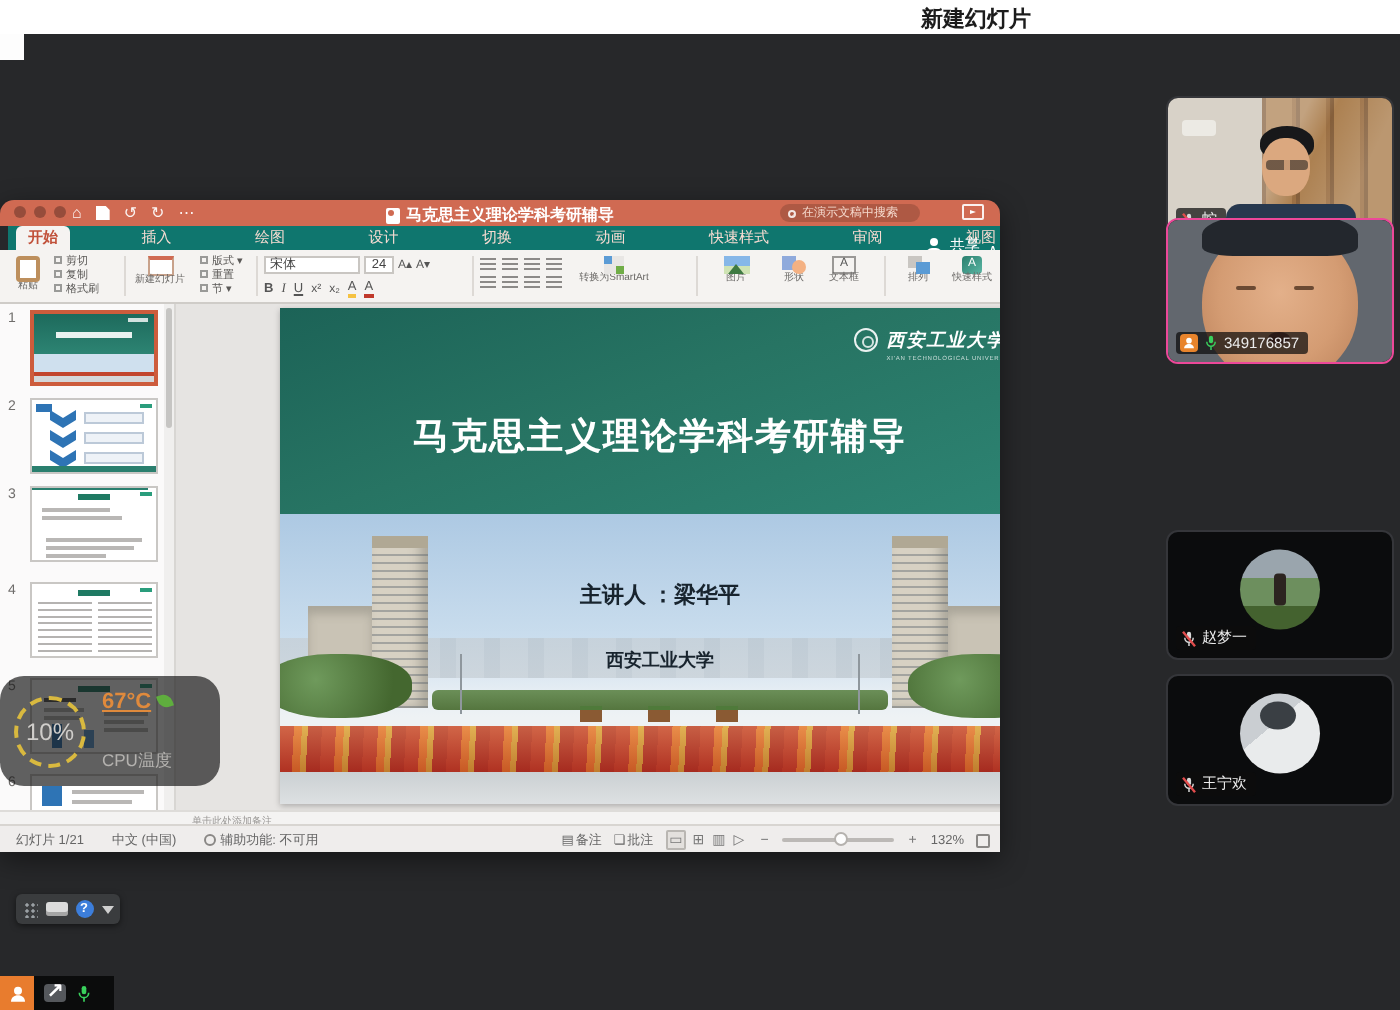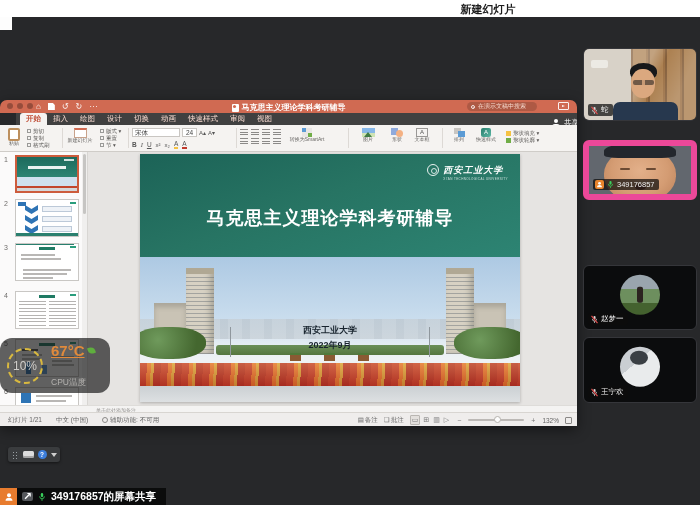--- a/index.html
+++ b/index.html
@@ -5,21 +5,21 @@
   html,body{margin:0;padding:0;background:#111;}
   *{box-sizing:border-box;-webkit-font-smoothing:antialiased;}
   .screen{position:relative;width:700px;height:505px;overflow:hidden;background:#27282a;
     font-family:"Liberation Sans","DejaVu Sans",sans-serif;}
   
   .menubar{position:absolute;left:0;top:0;width:700px;height:17px;background:#ffffff;}
   .menubar .apptitle{position:absolute;left:452px;top:2px;width:72px;text-align:center;
     font-size:11px;font-weight:bold;color:#1c1c1c;}
   .white-notch{position:absolute;left:0;top:17px;width:12px;height:13px;background:#fdfdfd;}
   
-  .ppt{position:absolute;left:0;top:100px;width:577px;height:326px;border-radius:7px 7px 0 0;
+  .ppt{position:absolute;left:0;top:100px;width:500px;height:326px;border-radius:7px 7px 0 0;
     overflow:hidden;box-shadow:0 4px 14px rgba(0,0,0,.45);}
   .titlebar{position:absolute;left:0;top:0;width:100%;height:13px;background:#d06a52;}
   .lights{position:absolute;left:7px;top:3px;display:flex;gap:4px;}
   .lights i{width:6px;height:6px;border-radius:50%;background:rgba(0,0,0,.28);}
   .tb-icons{position:absolute;left:36px;top:0;height:13px;display:flex;align-items:center;gap:7px;
     color:rgba(255,255,255,.92);font-size:8px;}
   .ic-home::before{content:"⌂";}
   .ic-save{width:7px;height:7px;background:#fff;clip-path:polygon(0 0,72% 0,100% 28%,100% 100%,0 100%);}
   .ic-undo::before{content:"↺";}
   .ic-redo::before{content:"↻";}
@@ -32,22 +32,22 @@
     background:rgba(0,0,0,.16);display:flex;align-items:center;gap:3px;padding:0 4px;}
   .mag{width:4px;height:4px;border:1px solid rgba(255,255,255,.85);border-radius:50%;position:relative;flex:0 0 auto;}
   .mag::after{content:"";position:absolute;width:3px;height:1px;background:rgba(255,255,255,.85);
     transform:rotate(45deg);right:-2px;bottom:-1px;}
   .searchbox span{font-size:6px;color:#f5d9cd;white-space:nowrap;overflow:hidden;}
   .ic-present{position:absolute;right:8px;top:2px;width:11px;height:8px;border:1px solid rgba(255,255,255,.9);
     border-radius:1px;}
   .ic-present::after{content:"";position:absolute;left:3px;top:1.5px;border-left:3px solid #fff;
     border-top:1.5px solid transparent;border-bottom:1.5px solid transparent;}
   
-  .tabbar{position:absolute;left:16px;top:13px;width:100%;height:12px;background:#404040;display:flex;
-    align-items:flex-end;padding-left:4px;}
+  .tabbar{position:absolute;left:4px;top:13px;width:100%;height:12px;background:#0f766e;display:flex;
+    align-items:flex-end;padding-left:4px;justify-content:space-between;}
   .tab{font-size:7.5px;color:#f8dcd2;padding:1px 6px 1px 6px;white-space:nowrap;border-radius:3px 3px 0 0;}
   .tab.active{background:#f5f3f1;color:#c1513a;font-weight:bold;}
   .tab-right{position:absolute;right:5px;top:1px;display:flex;align-items:center;gap:4px;}
   .ic-personadd{width:8px;height:8px;position:relative;}
   .ic-personadd::before{content:"";position:absolute;left:2px;top:0;width:4px;height:4px;border-radius:50%;background:#fff;}
   .ic-personadd::after{content:"";position:absolute;left:0;bottom:0;width:8px;height:3.5px;border-radius:3px 3px 0 0;background:#fff;}
   .tab-right .share-lbl{font-size:7.5px;color:#fff;}
   .ic-collapse::before{content:"∧";font-size:7px;color:#fff;}
   
   .ribbon{position:absolute;left:0;top:25px;width:100%;height:27px;background:#f5f3f1;
@@ -211,27 +211,27 @@
   .knob{position:absolute;left:26px;top:-3px;width:7px;height:7px;border-radius:50%;
     background:#fdfdfd;border:1px solid #b5b2ae;}
   .ic-fit{width:7px;height:7px;border:1px solid #8a8886;border-radius:1px;}
   
   .cpu{position:absolute;left:0;top:338px;width:110px;height:55px;border-radius:12px;
     background:rgba(22,22,22,.68);display:flex;align-items:center;padding-left:7px;z-index:6;}
   .ring{width:36px;height:36px;border:2px dashed #d9b93f;border-radius:50%;display:flex;
     align-items:center;justify-content:center;font-size:12px;color:#d0cecb;flex:0 0 auto;}
   .cpu-col{margin-left:8px;}
   .temp-row{display:flex;align-items:center;gap:3px;}
-  .temp{font-size:15px;font-weight:bold;color:#e08a3c;text-decoration:underline;}
+  .temp{font-size:11px;font-weight:bold;color:#e08a3c;text-decoration:underline;}
   .leaf{width:7px;height:7px;background:#5fae3e;border-radius:0 70% 0 70%;transform:rotate(-20deg);}
   .cpu-lbl{font-size:8.5px;color:#b4b2af;margin-top:18px;}
   
   .tile{position:absolute;left:583px;width:114px;background:#0b0c0d;border:1px solid #35363a;
     border-radius:6px;overflow:hidden;}
-  .t1{top:48px;height:73px;} .t2{top:140px;height:60px;border:6px solid #ec4899;}
+  .t1{top:48px;height:73px;} .t2{top:109px;height:73px;border:1px solid #ec4899;}
   .t3{top:198px;height:65px;} .t4{top:265px;height:65px;} .t5{top:337px;height:66px;} .t6{top:414px;height:58px;}
   .tag{position:absolute;left:4px;bottom:4px;display:flex;align-items:center;gap:2px;
     background:rgba(12,12,12,.72);border-radius:2px;padding:1px 4px 1px 2px;max-width:100px;}
   .tag span{font-size:7.5px;color:#ececec;white-space:nowrap;}
   .badge{width:9px;height:9px;border-radius:2px;background:#e8842c;display:flex;
     align-items:center;justify-content:center;flex:0 0 auto;}
   .ava{position:absolute;left:50%;top:50%;transform:translate(-50%,-58%);width:40px;height:40px;border-radius:50%;}
   .a3{background:radial-gradient(circle at 45% 38%,#f4b27a 0%,#c96a5a 38%,#6b4a5e 65%,#232030 100%);}
   .a4{background:linear-gradient(#9aa5ad 0 35%,#6d8f5e 35% 70%,#44622f 70% 100%);position:relative;}
   .a4::after{content:"";position:absolute;left:17px;top:12px;width:6px;height:16px;background:#2c2420;border-radius:2px;}
@@ -504,22 +504,22 @@
             <div class="trees tr-l"></div>
               <div class="trees tr-r"></div>
             <div class="hedge"></div>
             <div class="pole" style="left:90px;"></div>
               <div class="pole" style="right:90px;"></div>
             <div class="planter" style="left:150px;"></div>
             <div class="planter" style="left:184px;"></div>
             <div class="planter" style="left:218px;"></div>
             <div class="flowers"></div>
             <div class="plaza"></div>
+            <div class="s-presenter">主讲人 ：梁华平</div>
             <div class="s-univ">西安工业大学</div>
-            <div class="s-date">2022年9月</div>
           </div>
         </div>
       </div>
     </div>
 
     <div class="notes">
       <span>单击此处添加备注</span>
     </div>
 
     <div class="statusbar">
@@ -646,17 +646,16 @@
           <path d="M1.8 10.6c0-2.4 1.9-3.8 4.2-3.8s4.2 1.4 4.2 3.8z" fill="#fff"></path>
         </svg>
     </div>
     <div class="sb-pill">
       <span class="shr-ic">↗</span>
       <svg viewBox="0 0 12 12" width="10" height="10">
           <rect x="4.6" y="1.2" width="2.8" height="5" rx="1.4" fill="#39d05c"></rect>
           <path d="M3.2 5.2a2.8 3 0 0 0 5.6 0" fill="none" stroke="#39d05c" stroke-width="1"></path>
           <line x1="6" y1="8.4" x2="6" y2="10.6" stroke="#39d05c" stroke-width="1"></line>
         </svg>
-      <span>349176857的屏幕共享</span>
     </div>
   </div>
 
 </div>
 
 </body></html>

